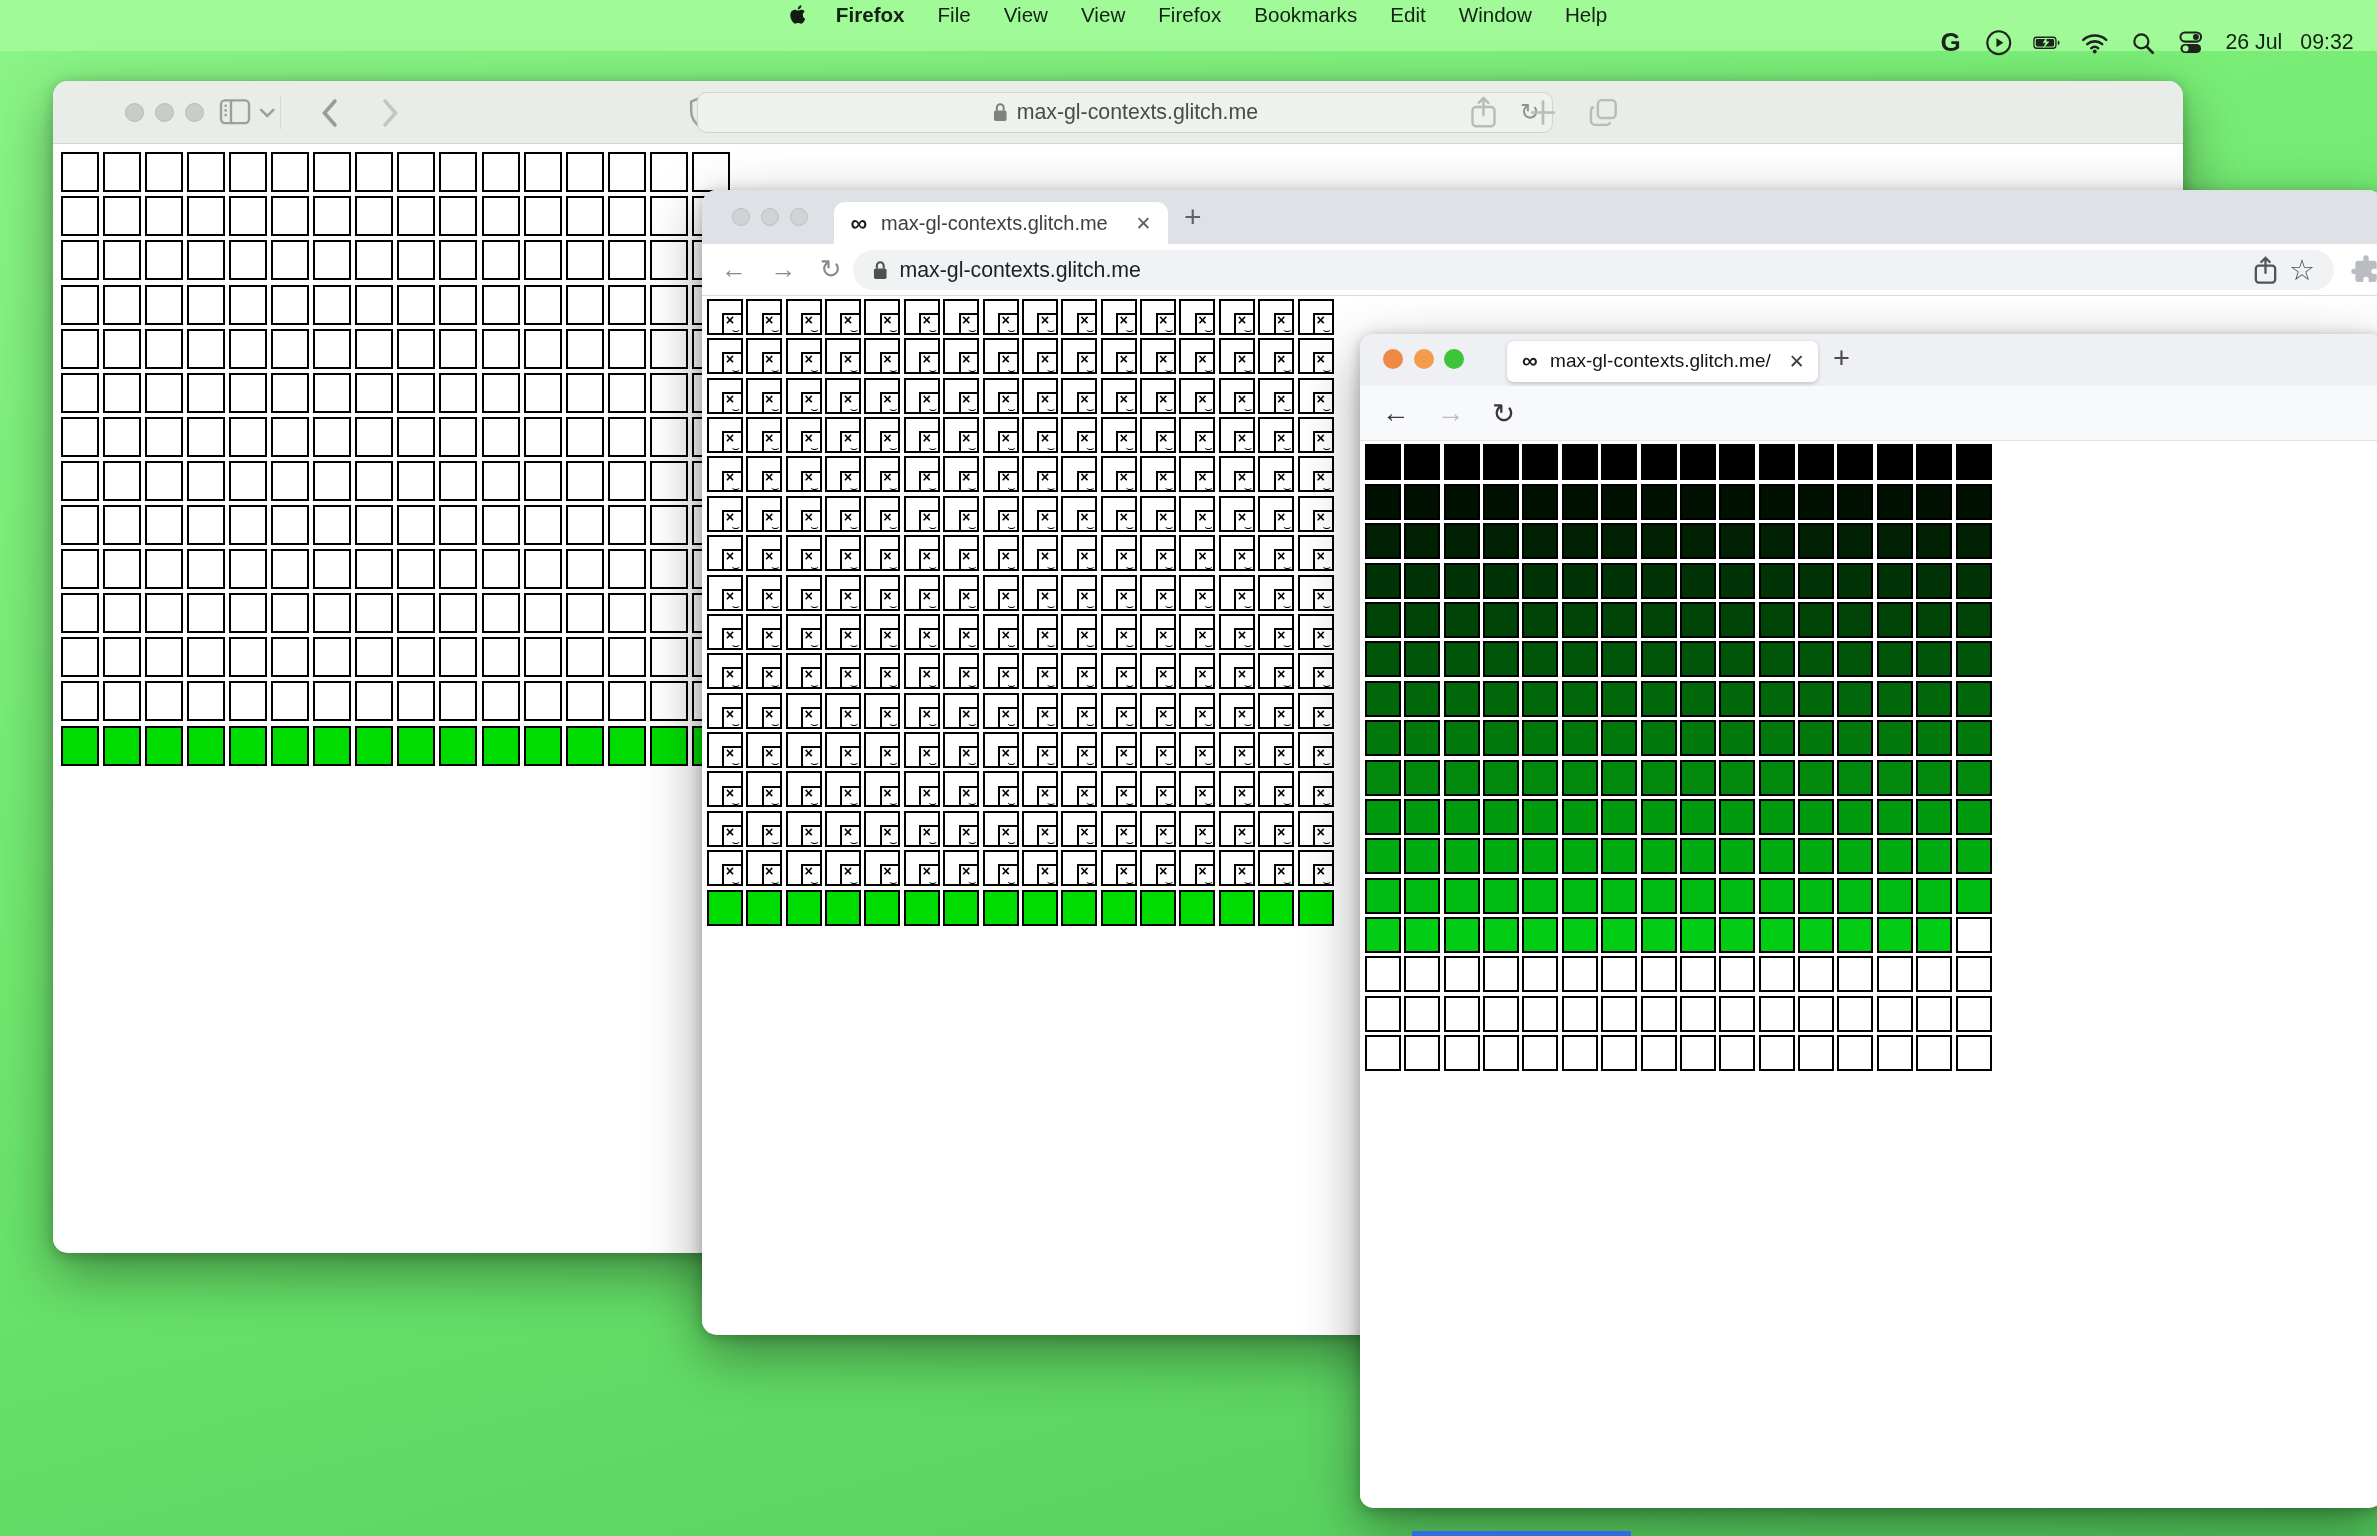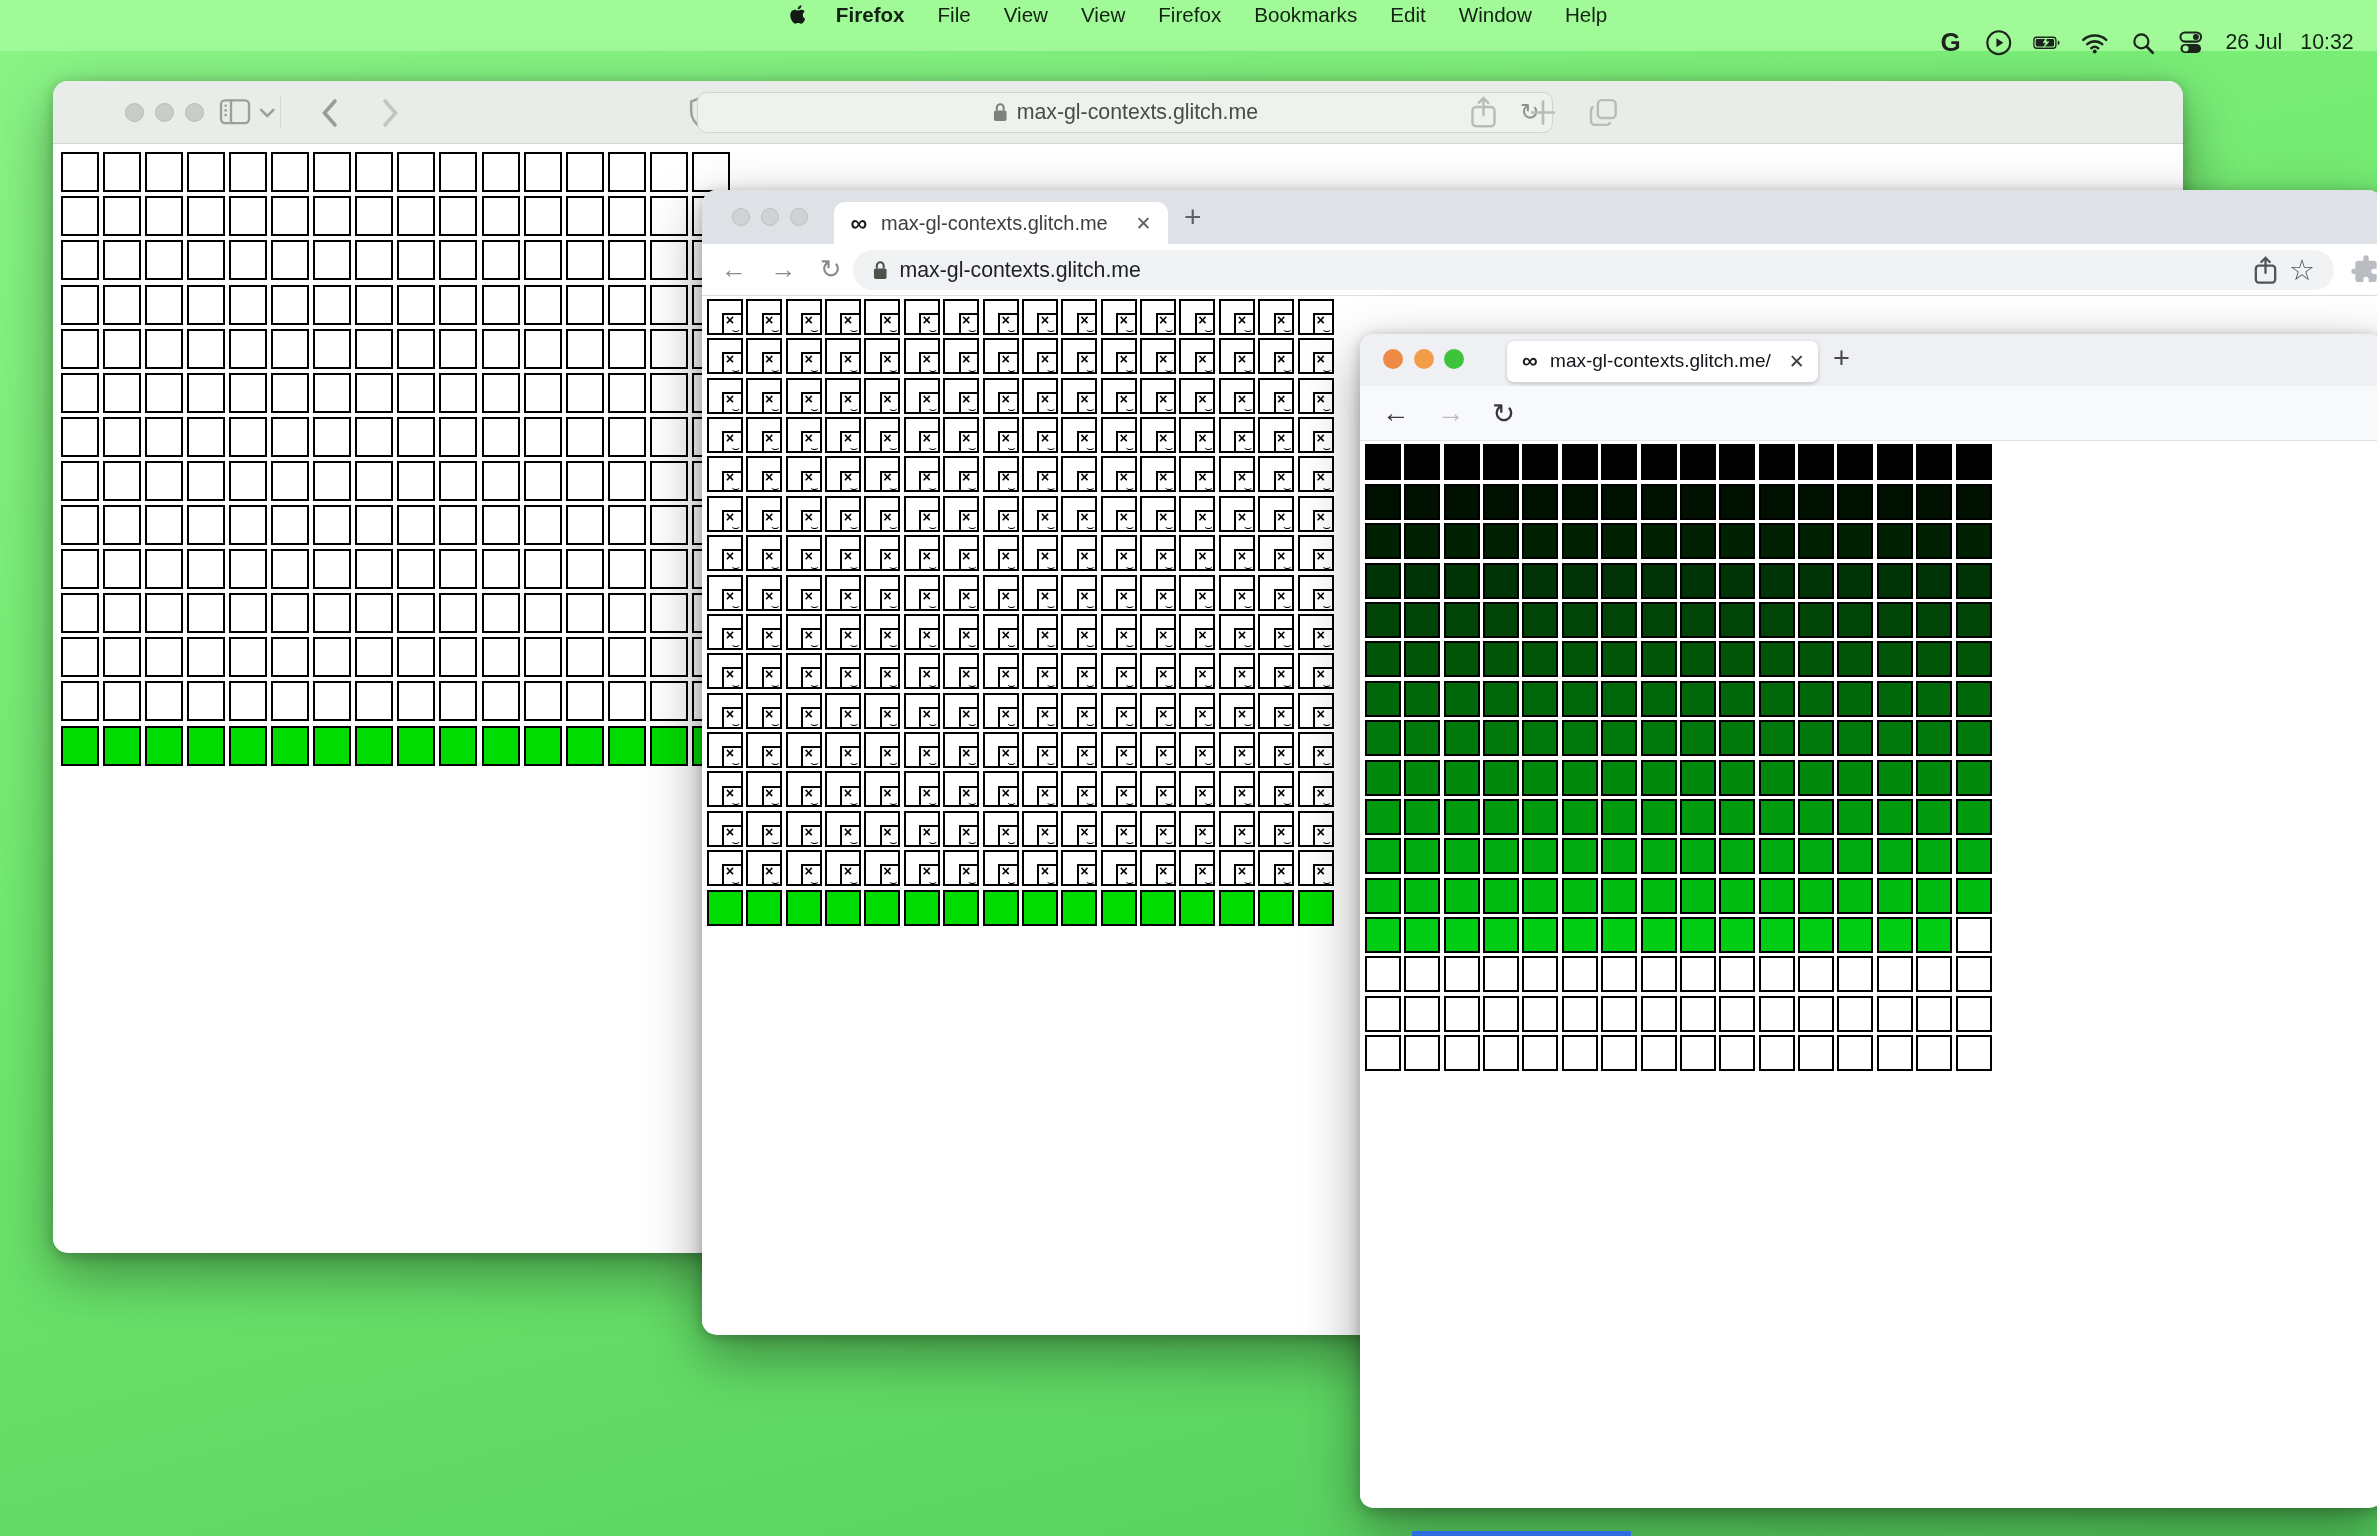--- a/index.html
+++ b/index.html
@@ -156,21 +156,21 @@
     <span class="st-ico">
       <svg width="27.5" height="27.5" viewBox="0 0 24 24">
           <rect x="3" y="3" width="18" height="8" rx="4" fill="none" stroke="#1d241d" stroke-width="1.8"></rect>
           <circle cx="16.5" cy="7" r="2.6" fill="#1d241d"></circle>
           <rect x="3" y="13" width="18" height="8" rx="4" fill="#1d241d"></rect>
           <circle cx="7.5" cy="17" r="2.6" fill="#9ffa97"></circle>
         </svg>
     </span>
     <span class="mb-time">
       <span>26 Jul</span>
-      <span>10:32</span>
+      <span>09:32</span>
     </span>
   </div>
 </div>
 
 <div id="safari" class="window">
   <div class="saf-toolbar">
     <div class="saf-lights">
       <span class="tl"></span>
       <span class="tl"></span>
       <span class="tl"></span>

